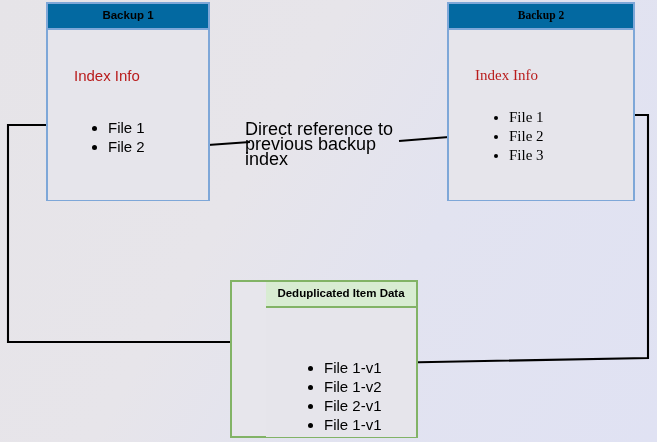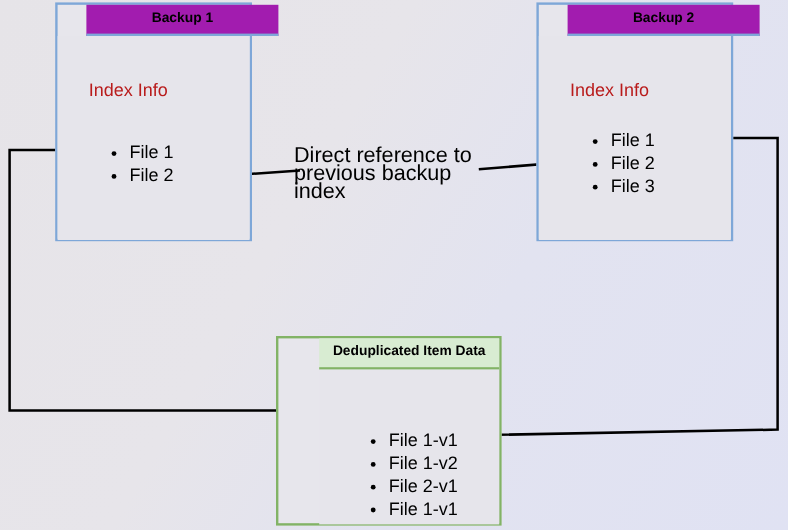--- a/index.html
+++ b/index.html
@@ -37,23 +37,22 @@
     box-sizing: border-box;
     width: 100%;
     text-align: center;
     font-weight: bold;
     font-size: 11.5px;
     color: #000000;
     line-height: 1;
     padding: 6px 2px 6px 2px;
   }
   .header-blue {
-    background: #a21caf;
+    background: #0369a1;
     border-bottom: 2px solid #7ea7d8;
-    margin-left: 24px;
   }
   .header-green {
     background: #d8ecd2;
     border-bottom: 2px solid #82b366;
   }
   .node-body {
     position: relative;
     width: 100%;
     height: calc(100% - 25px);
     background: #e6e5eb;
@@ -79,21 +78,21 @@
   .edge-label {
     position: absolute;
     text-align: left;
     font-size: 18px;
     line-height: 15px;
     color: #000000;
     white-space: pre-line;
   }
   
   #node-backup1 { left: 46px;  top: 2px;   width: 164px; height: 199px; }
-  #node-backup2 { left: 447px; top: 2px;   width: 164px; height: 199px; }
+  #node-backup2 { left: 447px; top: 2px;   width: 188px; height: 199px; font-family: Liberation Serif, serif; }
   #node-dedup   { left: 230px; top: 280px; width: 188px; height: 158px; padding-left: 34px; }
 
   #node-backup1 .section-title { left: 26px; top: 37px; }
   #node-backup2 .section-title { left: 26px; top: 37px; }
 
   #node-backup1 .item-list { left: 44px; top: 88px; }
   #node-backup2 .item-list { left: 44px; top: 78px; }
   #node-dedup   .item-list { left: 42px; top: 50px; }
 
   #label-direct-reference { left: 245px; top: 122px; width: 172px; }

